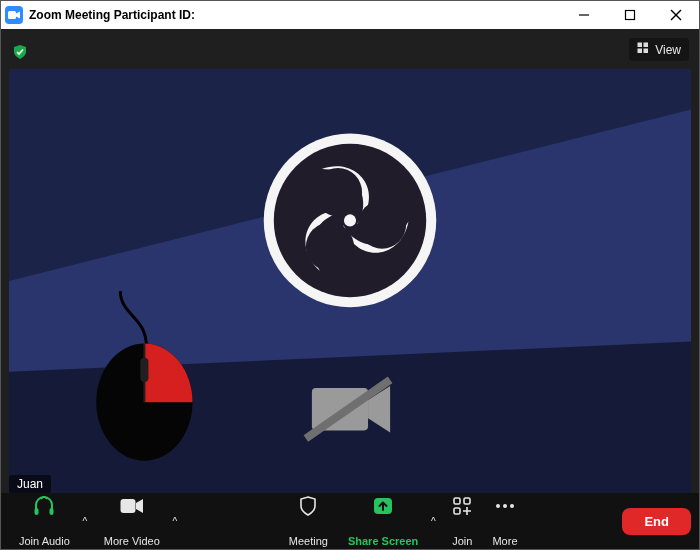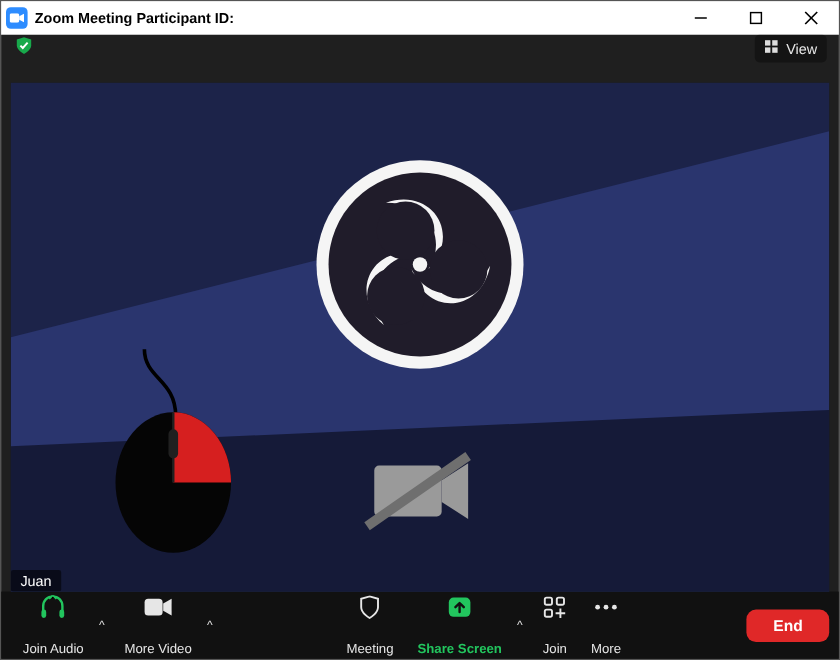--- a/index.html
+++ b/index.html
@@ -1,25 +1,25 @@
 <!DOCTYPE html>
 <html><head>
 <meta charset="utf-8">
 <style>
   * { box-sizing: border-box; margin: 0; padding: 0; }
   html, body { width: 700px; height: 550px; font-family: "Segoe UI", Arial, sans-serif; overflow: hidden; }
-  .window { width: 700px; height: 550px; border: 1px solid #555; display: flex; flex-direction: column; background: #a3a3a3; }
+  .window { width: 700px; height: 550px; border: 1px solid #555; display: flex; flex-direction: column; background: #000000; }
   .titlebar { height: 28px; display: flex; align-items: center; background: #fff; font-size: 12px; padding-left: 4px; }
   .titlebar .app-icon { width: 18px; height: 18px; border-radius: 4px; background: #2d8cff; display: flex; align-items: center; justify-content: center; margin-right: 6px; }
   .titlebar .title-text { font-weight: 600; color: #000; }
   .titlebar .spacer { flex: 1; }
   .win-btn { width: 46px; height: 28px; display: flex; align-items: center; justify-content: center; }
   .win-btn svg { display: block; }
   .app-body { flex: 1; background: #1f1f1f; position: relative; display: flex; flex-direction: column; }
-  .top-strip { height: 32px; display: flex; align-items: flex-start; padding: 0 10px; }
+  .top-strip { height: 32px; display: flex; align-items: flex-end; padding: 0 10px; }
   .shield { width: 18px; height: 18px; display: flex; align-items: center; justify-content: center; }
   .top-strip .spacer { flex: 1; }
   .view-btn { display: flex; align-items: center; gap: 6px; color: #e8e8e8; font-size: 12px; background: rgba(0,0,0,0.35); padding: 4px 8px; border-radius: 4px; }
   .stage { flex: 1; margin: 8px 8px 0 8px; position: relative; overflow: hidden; background: #1c2349; text-align: center; }
   .stage svg { position: absolute; inset: 0; width: 100%; height: 100%; }
   .name-tag { position: absolute; left: 0; bottom: 0; background: rgba(0,0,0,0.55); color: #fff; font-size: 12px; padding: 2px 8px; border-radius: 2px; }
   .toolbar { height: 56px; background: #111; display: flex; align-items: center; padding: 0 8px; gap: 0; }
   .tool { display: flex; flex-direction: column; align-items: center; justify-content: center; color: #e6e6e6; font-size: 11px; gap: 19px; padding: 0 10px; height: 100%; position: relative; }
   .tool.green { color: #22c55e; font-weight: bold; }
   .tool .icon { height: 20px; display: flex; align-items: center; justify-content: center; }

